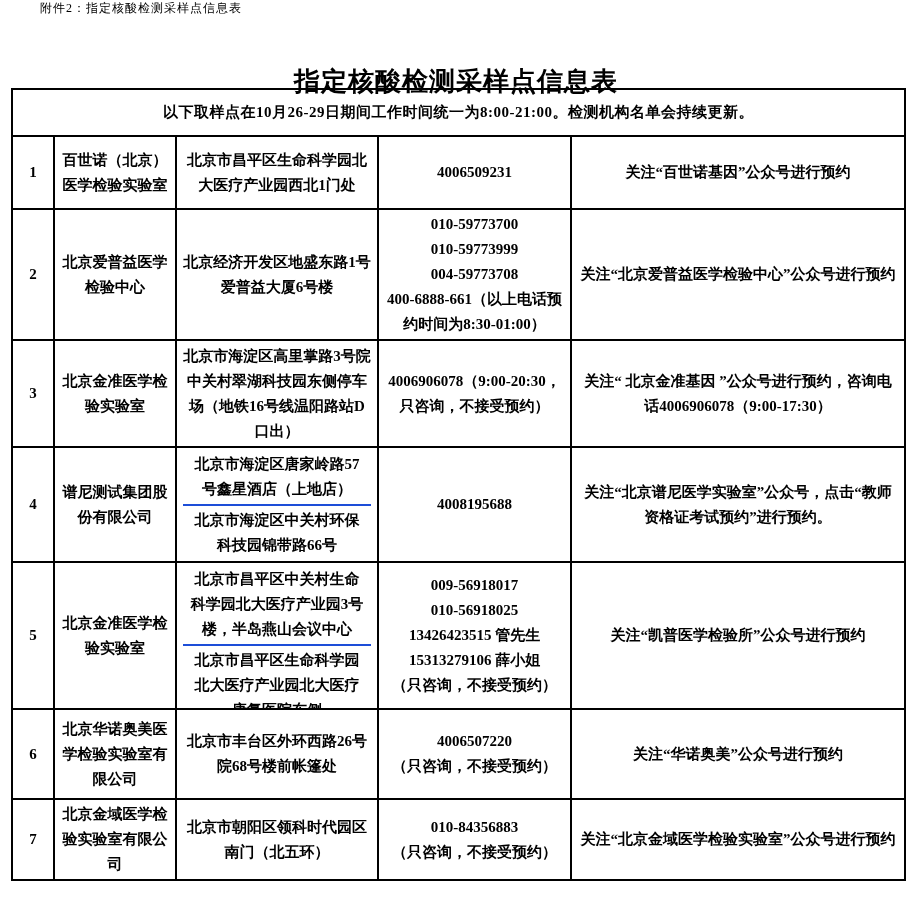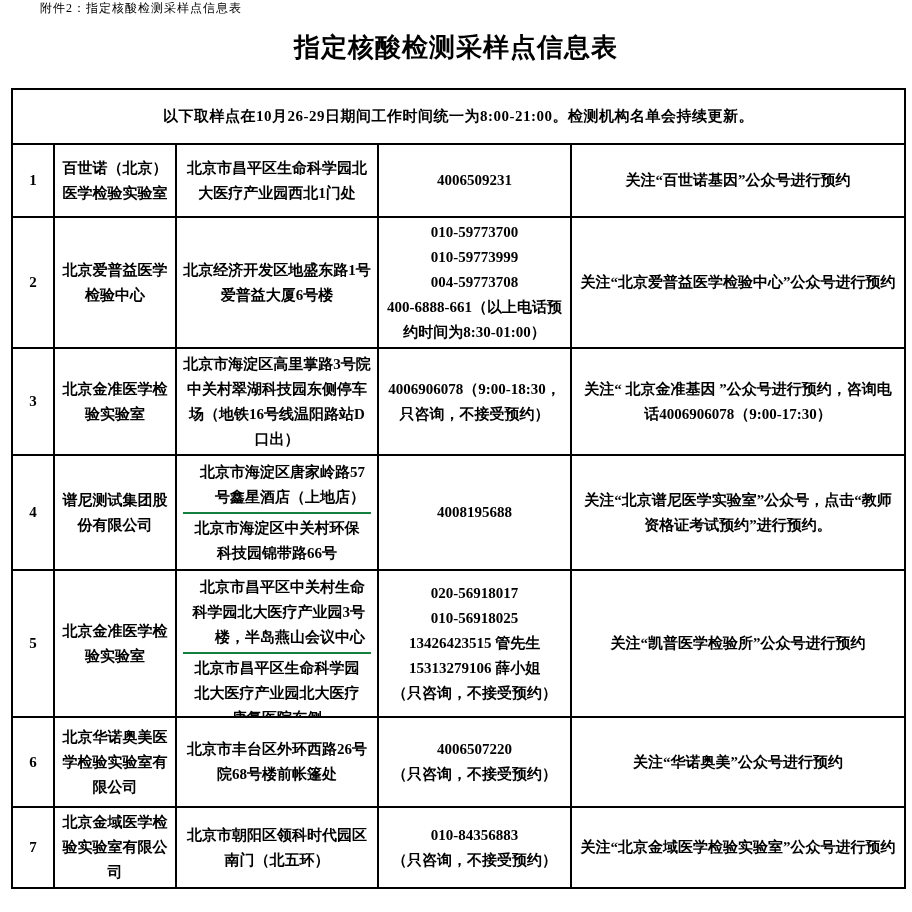--- a/index.html
+++ b/index.html
@@ -13,21 +13,21 @@
   }
   .attachment-label {
     position: absolute;
     left: 40px; top: 0;
     font-size: 12px;
     font-family: "Liberation Serif", serif;
     letter-spacing: 1px;
   }
   .main-title {
     position: absolute;
-    left: 0; top: 30px;
+    left: 0; top: 64px;
     width: 100%;
     text-align: center;
     font-family: "Liberation Sans", sans-serif;
     font-weight: bold;
     font-size: 26px;
     letter-spacing: 1px;
   }
   table.info-table {
     position: absolute;
     left: 11px; top: 88px;
@@ -53,40 +53,40 @@
   .addr-split { padding: 0; }
   .splitwrap { display: flex; flex-direction: column; width: 100%; }
   .splitwrap .sub {
     flex: 1;
     display: flex;
     align-items: center;
     justify-content: center;
     padding: 2px 6px;
     box-sizing: border-box;
   }
-  .splitwrap .sub:first-child { border-bottom: 2px solid #15803d; text-align: right; }
+  .splitwrap .sub:first-child { border-bottom: 2px solid #1d4ed8; }
   .align-left { text-align: left; }
 </style>
 </head>
 <body>
 
 <div class="attachment-label">附件2：指定核酸检测采样点信息表</div>
 <div class="main-title">指定核酸检测采样点信息表</div>
 
 <table class="info-table">
   <colgroup>
     <col style="width:42px">
     <col style="width:122px">
     <col style="width:202px">
     <col style="width:193px">
     <col style="width:334px">
   </colgroup>
 
   <tbody>
-      <tr style="height:55px">
+      <tr style="height:47px">
     <td colspan="5" class="notice-cell">以下取样点在10月26-29日期间工作时间统一为8:00-21:00。检测机构名单会持续更新。</td>
   </tr>
 
 
   <tr style="height:73px">
     <td class="cell-no">1</td>
     <td>百世诺（北京）医学检验实验室</td>
     <td>北京市昌平区生命科学园北大医疗产业园西北1门处</td>
     <td class="phone-cell">
       <div>4006509231</div>
@@ -105,21 +105,21 @@
       <div>400-6888-661（以上电话预约时间为8:30-01:00）</div>
     </td>
     <td>关注“北京爱普益医学检验中心”公众号进行预约</td>
   </tr>
 
   <tr style="height:107px">
     <td class="cell-no">3</td>
     <td>北京金准医学检验实验室</td>
     <td>北京市海淀区高里掌路3号院中关村翠湖科技园东侧停车场（地铁16号线温阳路站D口出）</td>
     <td class="phone-cell">
-      <div>4006906078（9:00-18:30，只咨询，不接受预约）</div>
+      <div>4006906078（9:00-20:30，只咨询，不接受预约）</div>
     </td>
     <td>关注“ 北京金准基因 ”公众号进行预约，咨询电话4006906078（9:00-17:30）</td>
   </tr>
 
   <tr style="height:113px">
     <td class="cell-no">4</td>
     <td>谱尼测试集团股份有限公司</td>
     <td class="addr-split">
       <div class="splitwrap" style="height:109px">
         <div class="sub">北京市海淀区唐家岭路57号鑫星酒店（上地店）</div>
@@ -135,21 +135,21 @@
   <tr style="height:145px">
     <td class="cell-no">5</td>
     <td>北京金准医学检验实验室</td>
     <td class="addr-split">
       <div class="splitwrap" style="height:141px">
         <div class="sub">北京市昌平区中关村生命科学园北大医疗产业园3号楼，半岛燕山会议中心</div>
         <div class="sub">北京市昌平区生命科学园北大医疗产业园北大医疗康复医院东侧</div>
       </div>
     </td>
     <td class="phone-cell">
-      <div>020-56918017</div>
+      <div>009-56918017</div>
       <div>010-56918025</div>
       <div>13426423515 管先生</div>
       <div>15313279106 薛小姐</div>
       <div>（只咨询，不接受预约）</div>
     </td>
     <td>关注“凯普医学检验所”公众号进行预约</td>
   </tr>
 
   <tr style="height:90px">
     <td class="cell-no">6</td>

